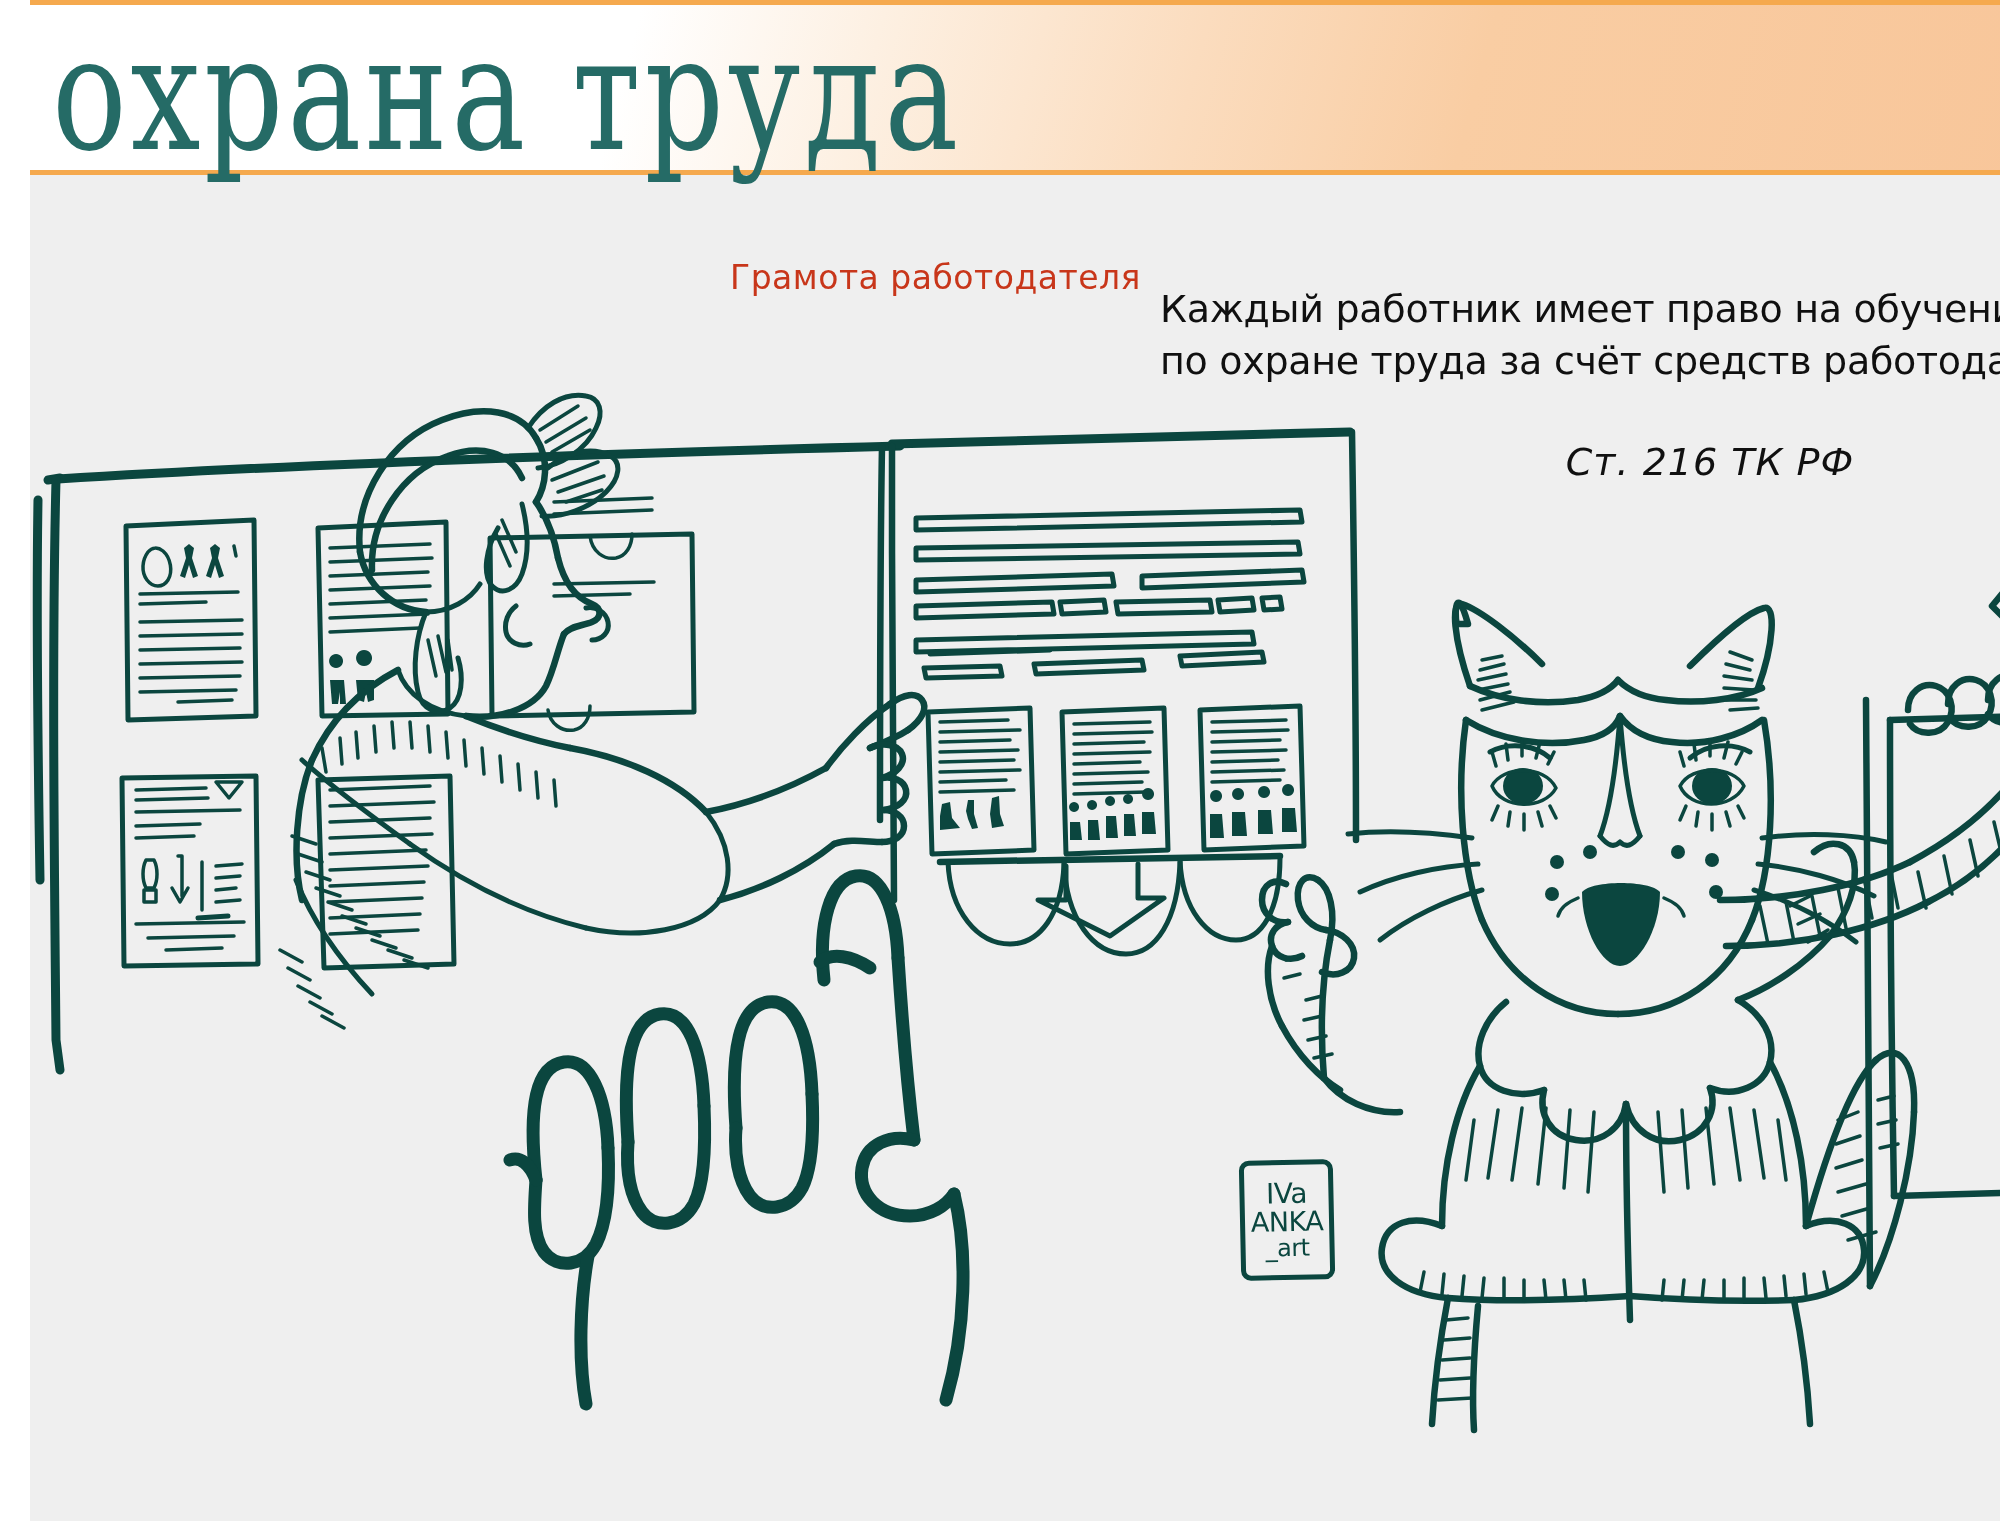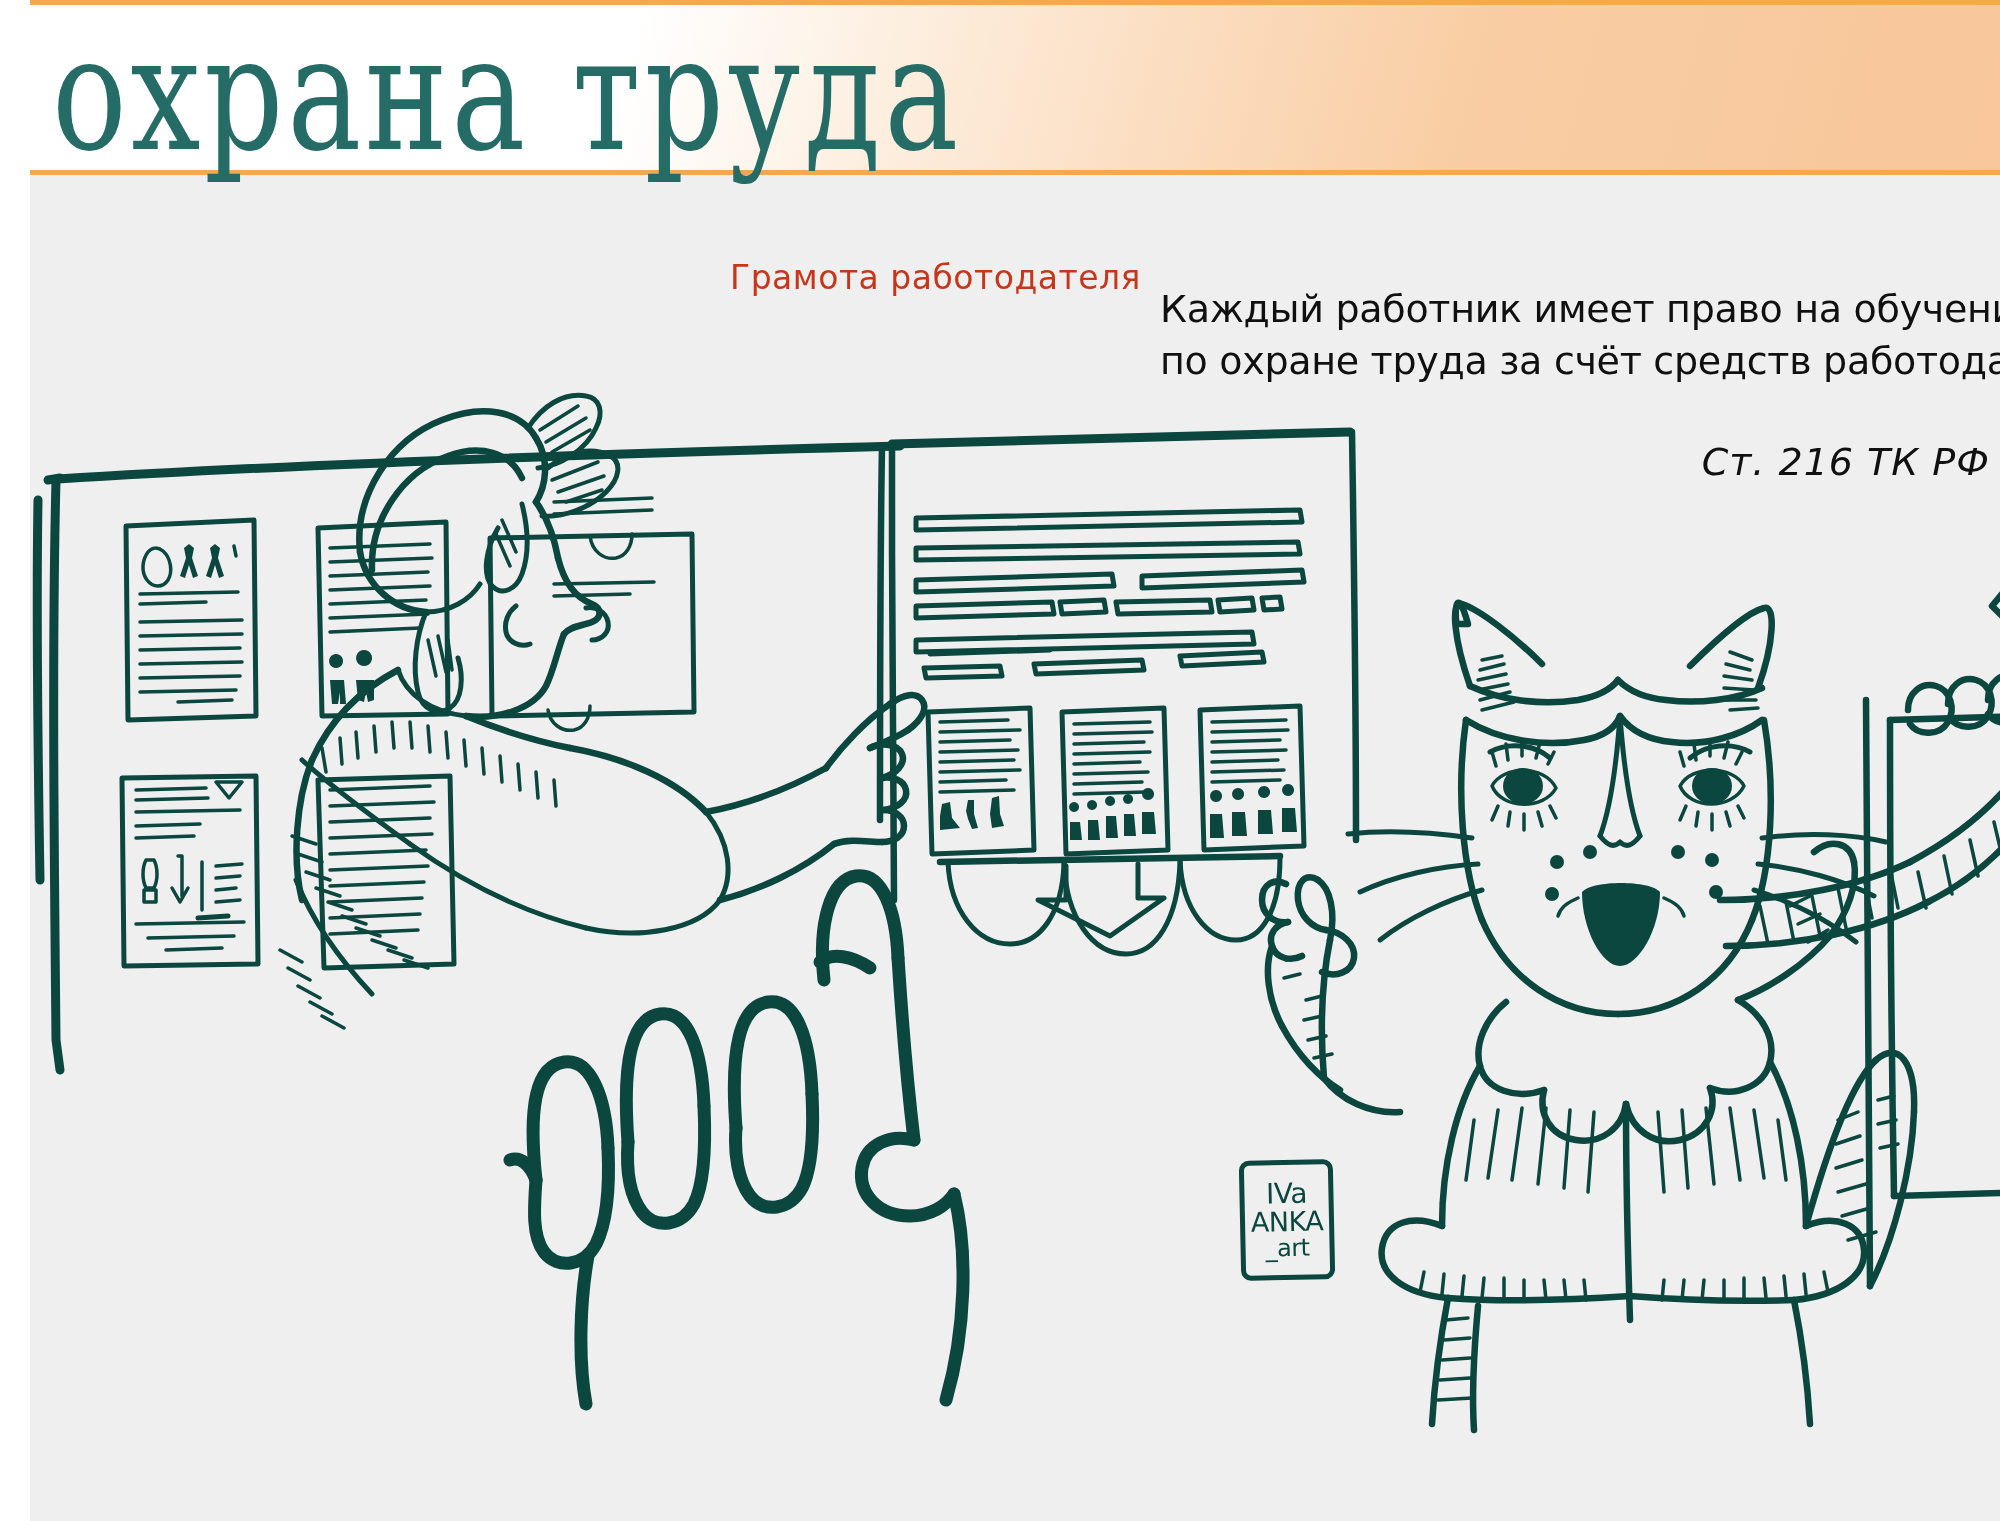--- a/index.html
+++ b/index.html
@@ -75,21 +75,21 @@
     line-height: 52px;
     color: #101010;
     letter-spacing: -0.3px;
   }
   #statement .line { display: block; white-space: nowrap; }
   #citation {
     position: absolute;
     left: 1400px;
     top: 440px;
     width: 560px;
-    text-align: right;
+    text-align: center;
     font-family: "DejaVu Sans", sans-serif;
     font-style: italic;
     font-size: 38px;
     color: #101010;
     letter-spacing: 1px;
   }
 
   
   #art {
     position: absolute;

